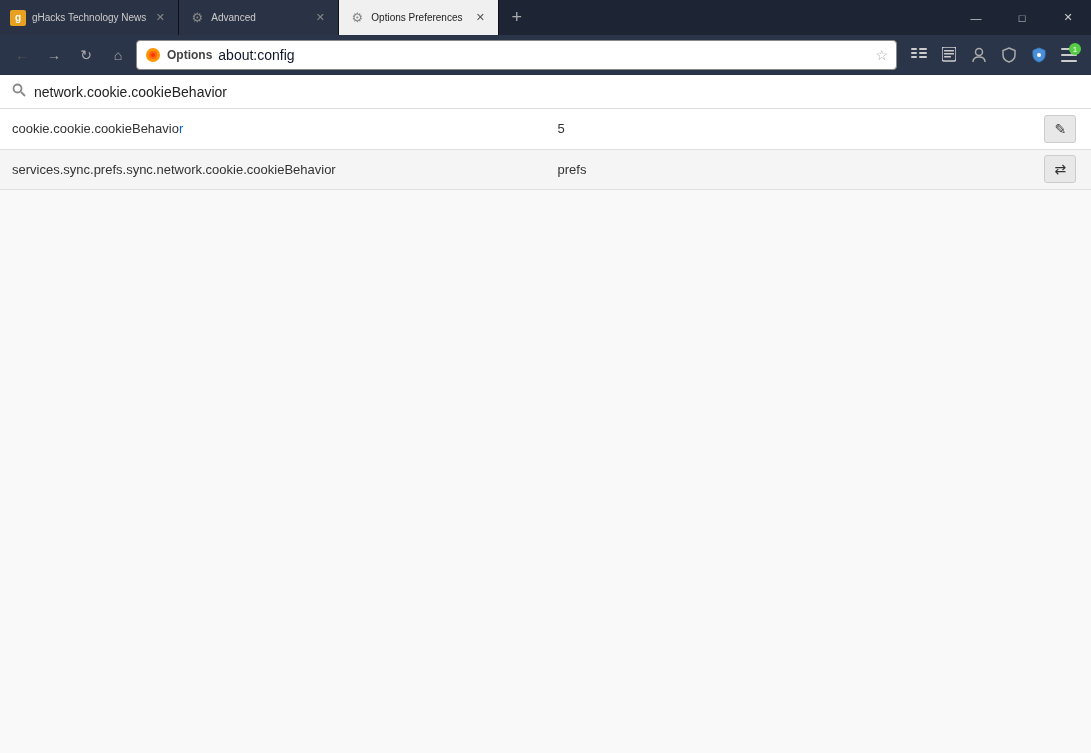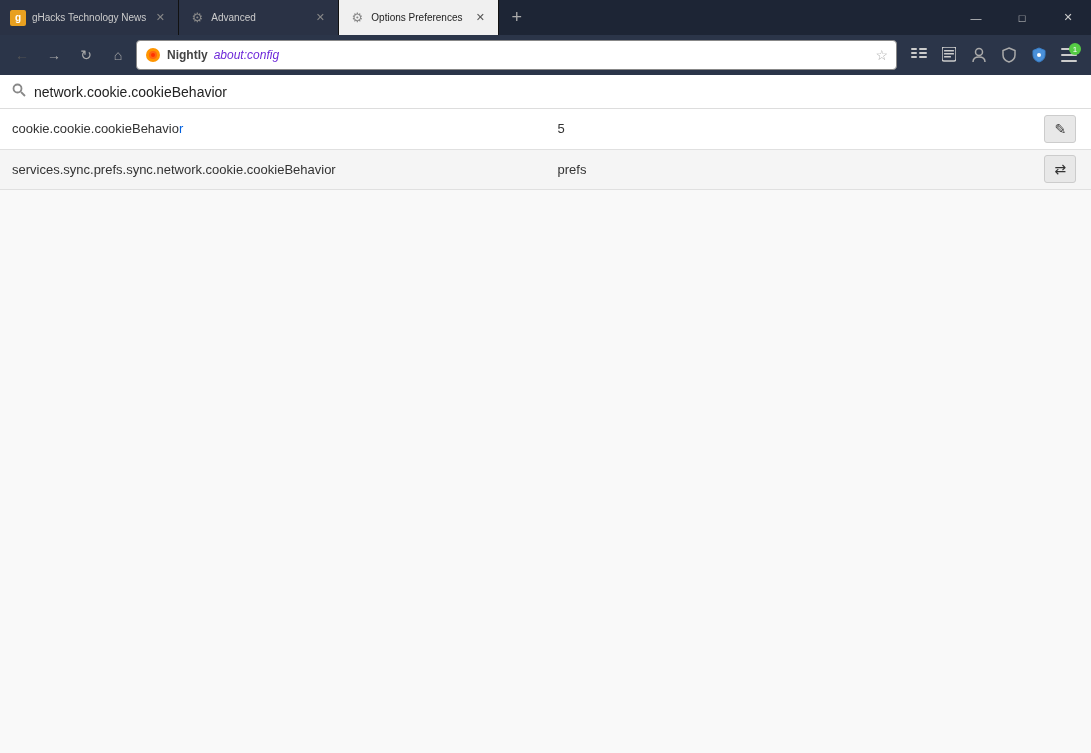--- a/index.html
+++ b/index.html
@@ -116,24 +116,23 @@
     }
     .nightly-label {
       font-size: 12px;
       color: #444;
       font-weight: bold;
     }
     .address-input {
       flex: 1;
       border: none;
       outline: none;
-      font-size: 12px;
-      color: #6d28d9;
+      font-size: 14px;
+      color: #0f172a;
       background: transparent;
-      font-style: italic;
     }
     .star-btn {
       color: #aaa;
       font-size: 14px;
       cursor: pointer;
     }
 
     .toolbar-icons {
       display: flex;
       align-items: center;
@@ -291,21 +290,21 @@
 
   <div class="address-bar-container">
 
     <span style="display:flex;align-items:center;justify-content:center;width:16px;height:16px;">
       <svg viewBox="0 0 16 16" width="16" height="16">
         <circle cx="8" cy="8" r="7" fill="#ff9500"></circle>
         <circle cx="8" cy="8" r="4" fill="#ff6611"></circle>
         <circle cx="8" cy="8" r="2" fill="#ff3300"></circle>
       </svg>
     </span>
-    <span class="nightly-label">Nightly</span>
+    <span class="nightly-label">Options</span>
     <input class="address-input" type="text" value="about:config" readonly="" style="">
     <span class="star-btn">☆</span>
   </div>
 
   <div class="toolbar-icons">
     <div class="toolbar-icon" title="Reading List">
       <svg width="16" height="14" viewBox="0 0 16 14" fill="#ccc">
         <rect x="0" y="0" width="6" height="2" rx="1"></rect>
         <rect x="0" y="4" width="6" height="2" rx="1"></rect>
         <rect x="0" y="8" width="6" height="2" rx="1"></rect>

